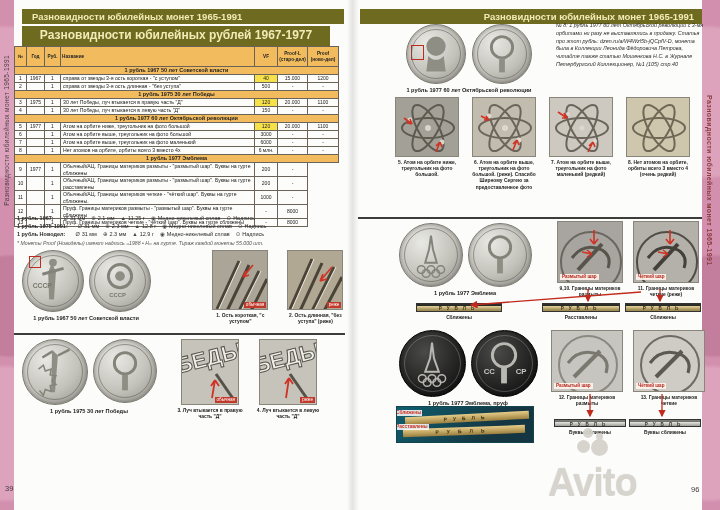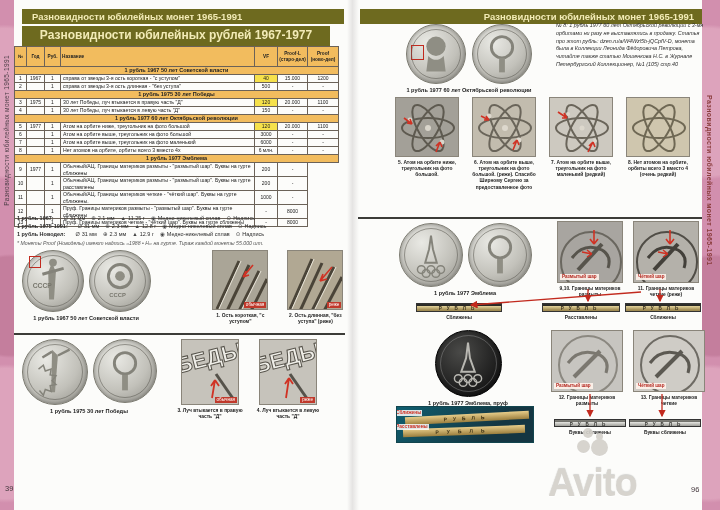--- a/index.html
+++ b/index.html
@@ -537,20 +537,28 @@
           <path d="M33 12 L35 28 L40 42 L26 42 L31 28 Z" fill="none" stroke="#b9b8b2" stroke-width="2"></path>
           <g fill="none" stroke="#b9b8b2" stroke-width="1.5">
             <circle cx="23" cy="49" r="4"></circle>
               <circle cx="33" cy="49" r="4"></circle>
               <circle cx="43" cy="49" r="4"></circle>
               <circle cx="28" cy="53" r="4"></circle>
               <circle cx="38" cy="53" r="4"></circle>
           </g>
         </svg>
       </div>
+      <div class="coin dark" style="width:67px;height:67px;">
+        <svg class="motif" viewBox="0 0 67 67">
+          <circle cx="33" cy="25" r="12" fill="none" stroke="#b9b8b2" stroke-width="3"></circle>
+          <rect x="30" y="38" width="6" height="16" fill="#b9b8b2"></rect>
+          <text x="12" y="44" font-size="8" fill="#c9c8c2" font-weight="bold">СС</text>
+          <text x="45" y="44" font-size="8" fill="#c9c8c2" font-weight="bold">СР</text>
+        </svg>
+      </div>
     </div>
     <div class="caption">1 рубль 1977 Эмблема, пруф</div>
   </div>
 
   <div class="abs" style="left:550px;top:330px;display:flex;gap:8px;">
     <div class="fig-col" style="width:74px;">
       <div class="photo" style="width:72px;height:62px;background:#c7c5c0;">
         <svg width="72" height="62">
           <circle cx="36" cy="34" r="29" fill="none" stroke="#8b8880" stroke-width="2"></circle>
           <path d="M16 32 Q28 16 48 24 Q58 30 54 42" fill="none" stroke="#7b7870" stroke-width="3"></path>

